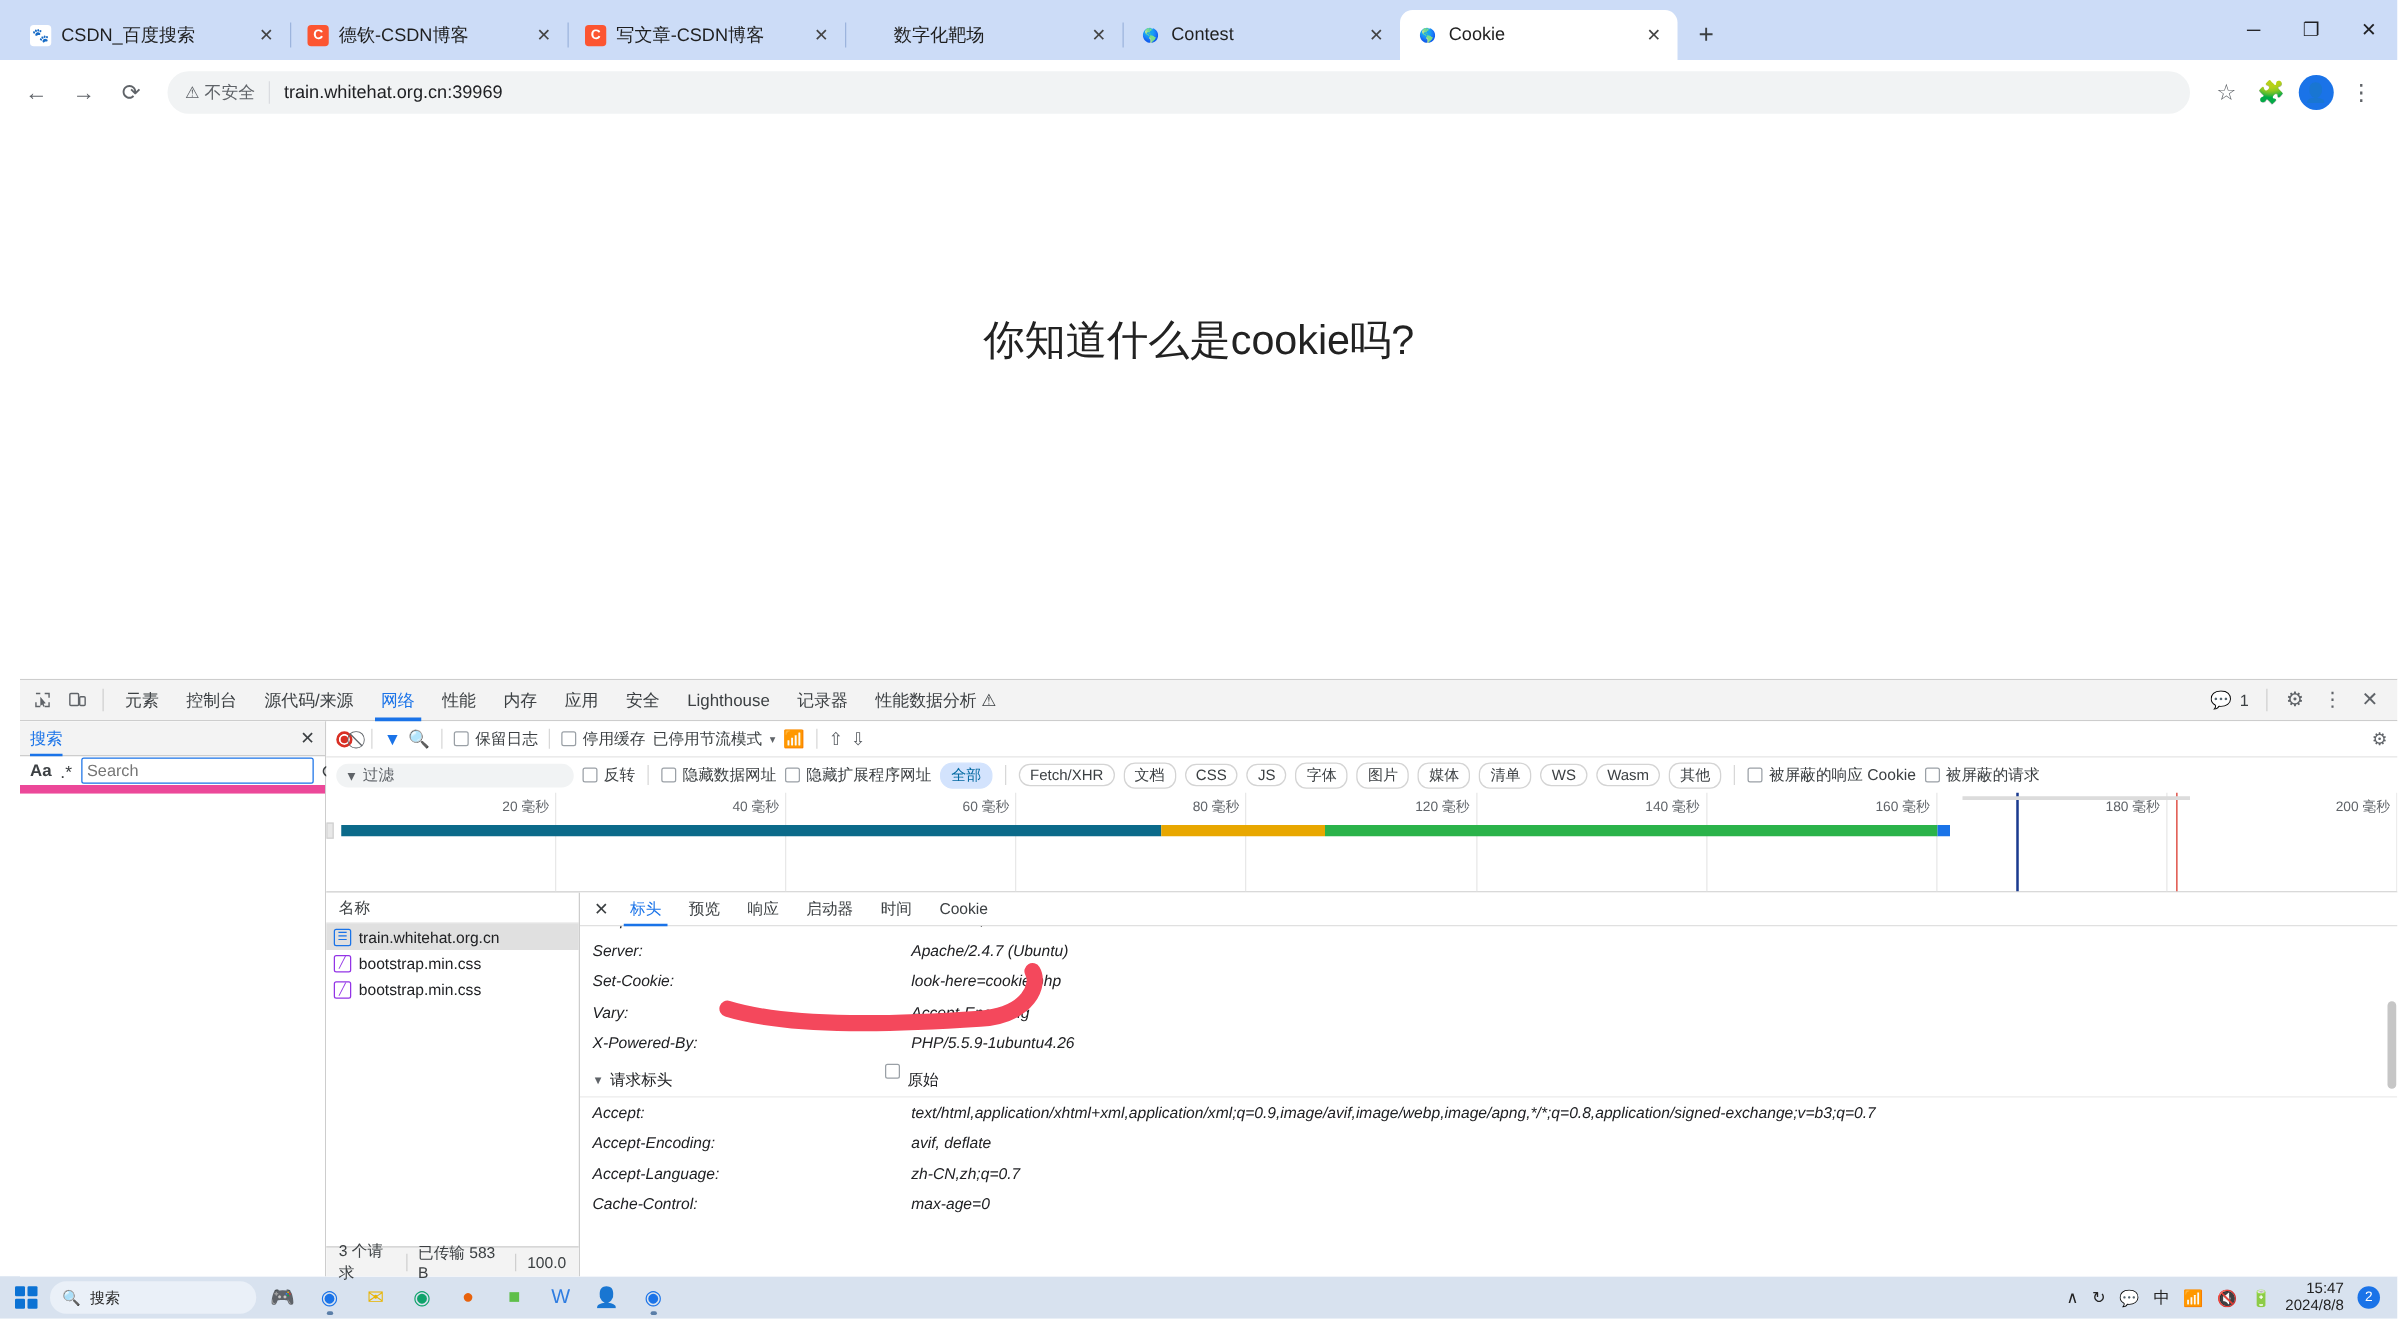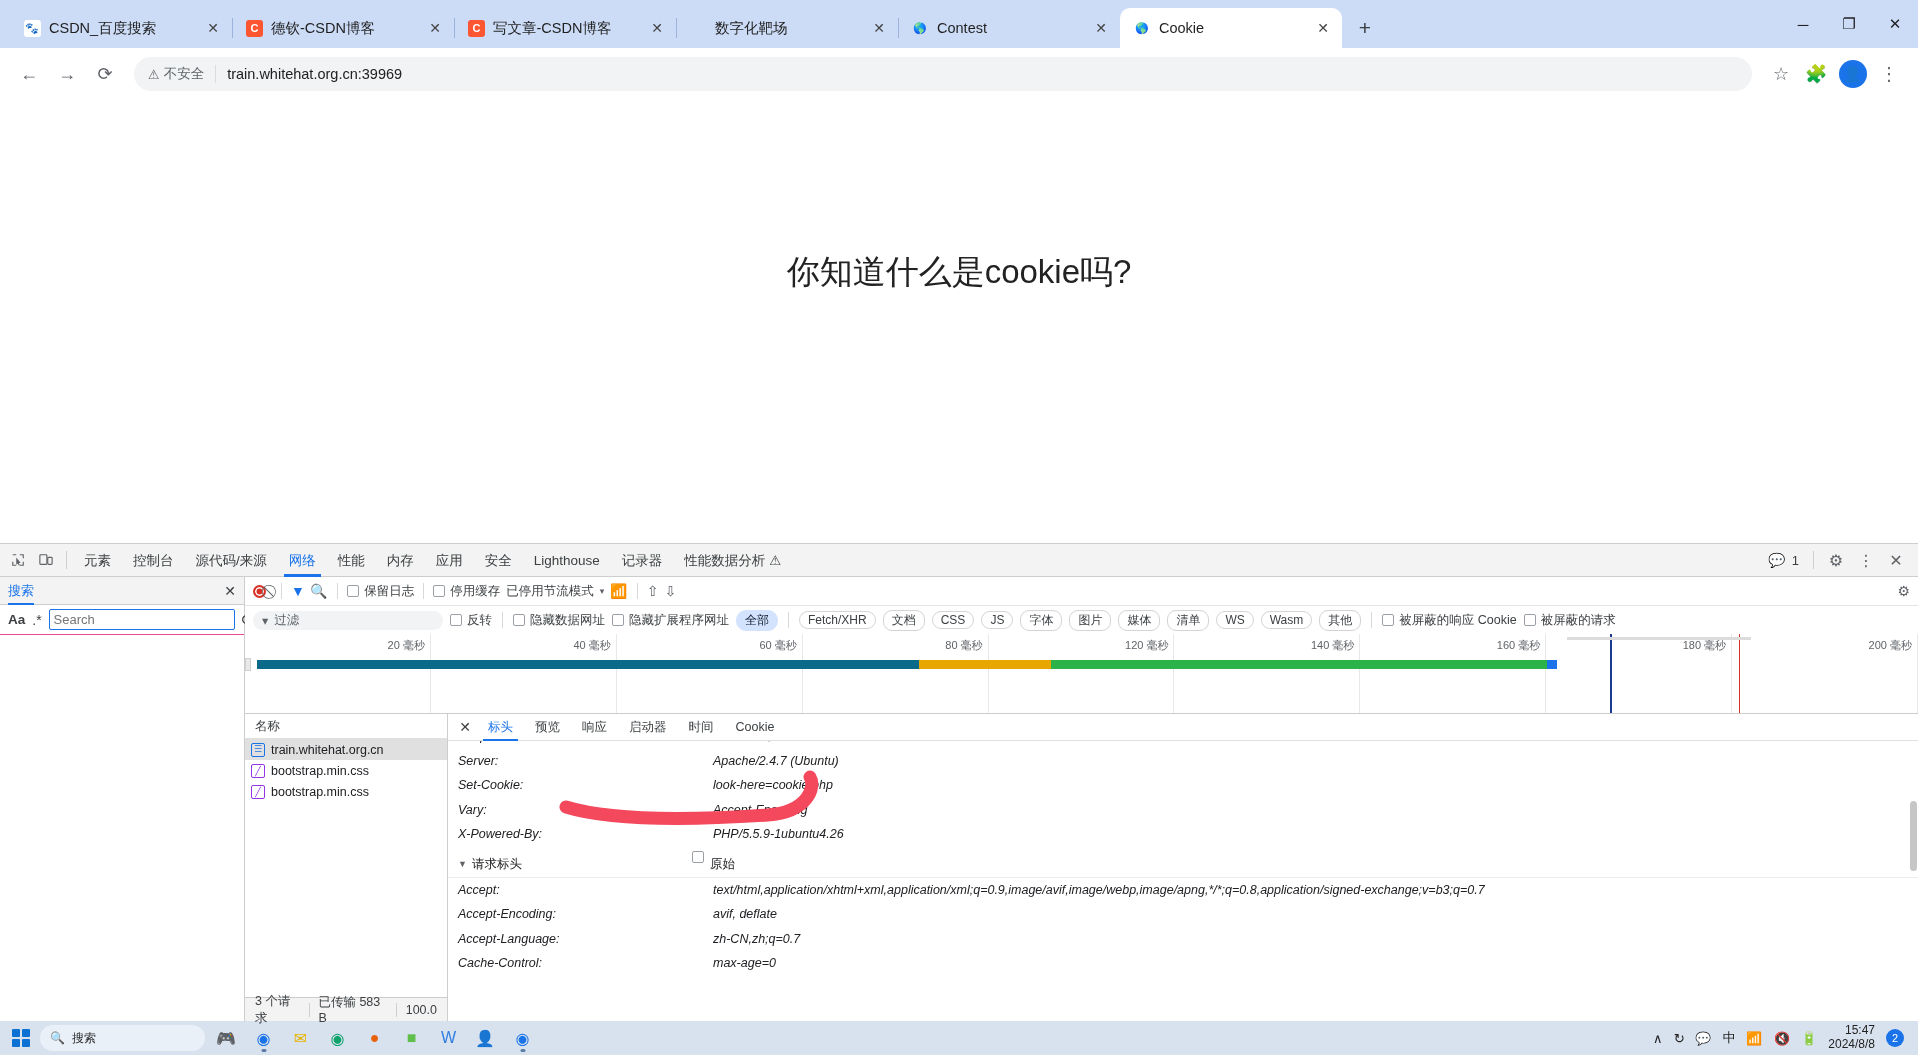--- a/index.html
+++ b/index.html
@@ -87,21 +87,21 @@
     display: flex; align-items: flex-start; justify-content: center;
   }
   .page h1 {
     font-size: 33px; font-weight: 400; color: #222; margin-top: 150px;
     font-family: "Liberation Sans", sans-serif;
   }
 
   
   .devtools {
     flex: 1 1 auto; background: #fff; border-top: 1px solid #cdcdcd;
-    display: flex; flex-direction: column; min-height: 0;
+    display: flex; flex-direction: column; min-height: 0; margin-left: 16px;
   }
   .dt-tabbar {
     height: 33px; background: #f3f3f3; border-bottom: 1px solid #cdcdcd;
     display: flex; align-items: center; padding-left: 4px; flex: 0 0 33px;
   }
   .dt-icobtn {
     width: 28px; height: 28px; display: flex; align-items: center;
     justify-content: center; color: #5f6368;
   }
   .dt-vsep { width: 1px; height: 18px; background: #d0d0d0; margin: 0 6px; }
@@ -127,21 +127,21 @@
   }
   .sp-head {
     height: 28px; background: #f3f3f3; border-bottom: 1px solid #cdcdcd;
     display: flex; align-items: center; padding: 0 8px; flex: 0 0 28px;
   }
   .sp-title { font-size: 13px; color: #1a73e8; position: relative; height:28px; line-height:28px;}
   .sp-title::after{content:"";position:absolute;left:0;right:0;bottom:0;height:2px;background:#1a73e8;}
   .sp-close { margin-left: auto; font-size: 14px; color: #3c4043; }
   .sp-toolbar {
     height: 30px; display: flex; align-items: center; gap: 7px; padding: 0 8px;
-    border-bottom: 1px solid #ec4899; flex: 0 0 30px;
+    border-bottom: 7px solid #ec4899; flex: 0 0 30px;
   }
   .sp-toolbar .btn { font-size: 13.5px; color: #3c4043; font-weight: bold; }
   .sp-toolbar .btn.regex { font-weight: normal; font-size: 14px; }
   .sp-input {
     flex: 1 1 auto; height: 21px; border: 1px solid #1a73e8; border-radius: 2px;
     font-size: 13px; padding: 0 4px; color: #5f6368; outline: none;
     font-family: "Liberation Sans", sans-serif; background:#fff;
   }
   .sp-ico { font-size: 15px; color: #3c4043; }
   .sp-results { flex: 1 1 auto; background: #fff; }
@@ -174,21 +174,21 @@
   }
   .filter-input {
     width: 190px; height: 19px; background: #f1f3f4; border-radius: 10px;
     display: flex; align-items: center; padding: 0 9px; gap: 6px;
     color: #5f6368; font-size: 12.5px;
   }
   .chip {
     padding: 1px 8px; border: 1px solid #d4d4d4; border-radius: 9px;
     font-size: 12px; color: #3c4043; white-space: nowrap; background:#fff;
   }
-  .chip.active { background: #d3e3fd; border-color: #d3e3fd; color: #0f172a; border-radius: 10px; }
+  .chip.active { background: #d3e3fd; border-color: #d3e3fd; color: #0369a1; border-radius: 10px; }
   .third-row {
     height: 24px; display: flex; align-items: center; padding: 0 8px;
     flex: 0 0 24px; font-size: 12.5px; color: #3c4043;
     border-bottom: 1px solid #e5e5e5;
   }
 
   
   .overview {
     flex: 0 0 80px; border-bottom: 1px solid #cdcdcd; position: relative;
     background: #fff; overflow: hidden;

